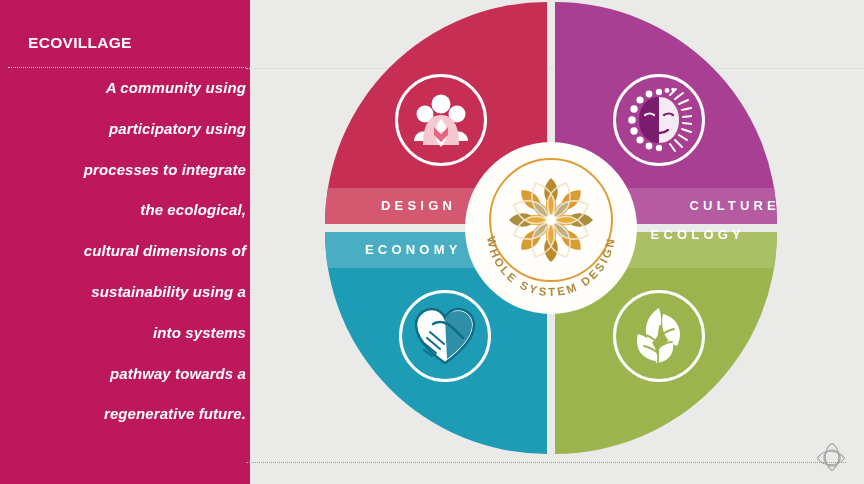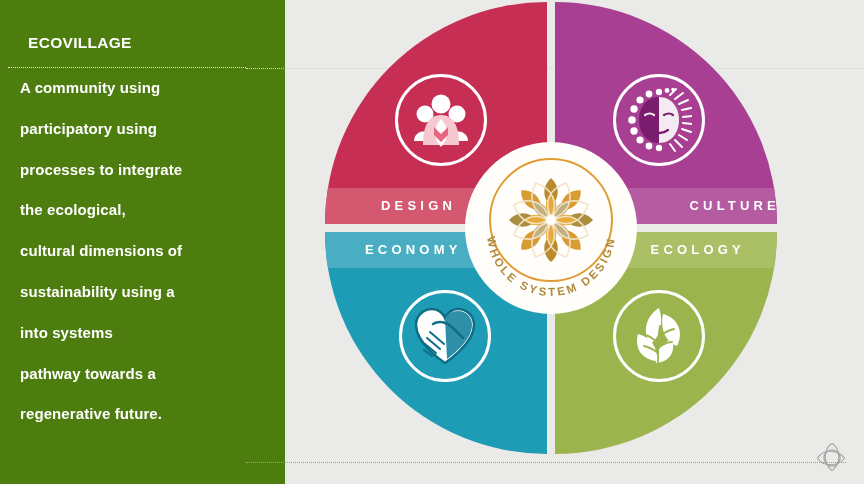--- a/index.html
+++ b/index.html
@@ -17,24 +17,25 @@
     position: relative;
     width: 864px;
     height: 484px;
     background: #EAEAE8;
   }
 
   
   #text-panel {
     position: absolute;
     left: 0; top: 0;
-    width: 285px;
+    width: 250px;
     height: 484px;
-    background: #4d7c0f;
+    background: #be185d;
     box-sizing: border-box;
+    text-align: right;
   }
   #panel-title {
     position: absolute;
     left: 28px;
     top: 34px;
     font-size: 15.5px;
     font-weight: bold;
     color: #FFFFFF;
     letter-spacing: 0.3px;
     white-space: nowrap;
@@ -51,21 +52,21 @@
     position: absolute;
     left: 20px;
     top: 68px;
     width: 226px;
     font-size: 15px;
     font-weight: bold;
     color: #FFFFFF;
     line-height: 40.8px;
     letter-spacing: 0.1px;
   }
-  #panel-body .ln { display: block; white-space: nowrap; }
+  #panel-body .ln { display: block; white-space: nowrap; font-style: italic; }
 
   
   .guide-dots {
     position: absolute;
     height: 0;
     border-top: 1px dotted #BFBFBD;
   }
   #guide-top {
     left: 246px;
     top: 68px;
@@ -137,21 +138,21 @@
     line-height: 36px;
     font-size: 13px;
     font-weight: bold;
     letter-spacing: 4.2px;
     color: #FFFFFF;
     white-space: nowrap;
   }
   #label-social  { left: 56px;  width: 166px; text-align: left; }
   #label-economy { left: 40px;  width: 182px; text-align: left; top: 230px; }
   #label-culture { left: 230px; width: 190px; text-align: right; padding-right: 34px; padding-left: 35px; }
-  #label-ecology { left: 230px; width: 190px; text-align: right; padding-right: 34px; top: 230px; }
+  #label-ecology { left: 230px; width: 190px; text-align: right; padding-right: 34px; top: 215px; }
 
   
   .icon-disc {
     position: absolute;
     width: 92px;
     height: 92px;
     border-radius: 50%;
     border: 3px solid #FFFFFF;
     box-sizing: border-box;
     display: flex;

